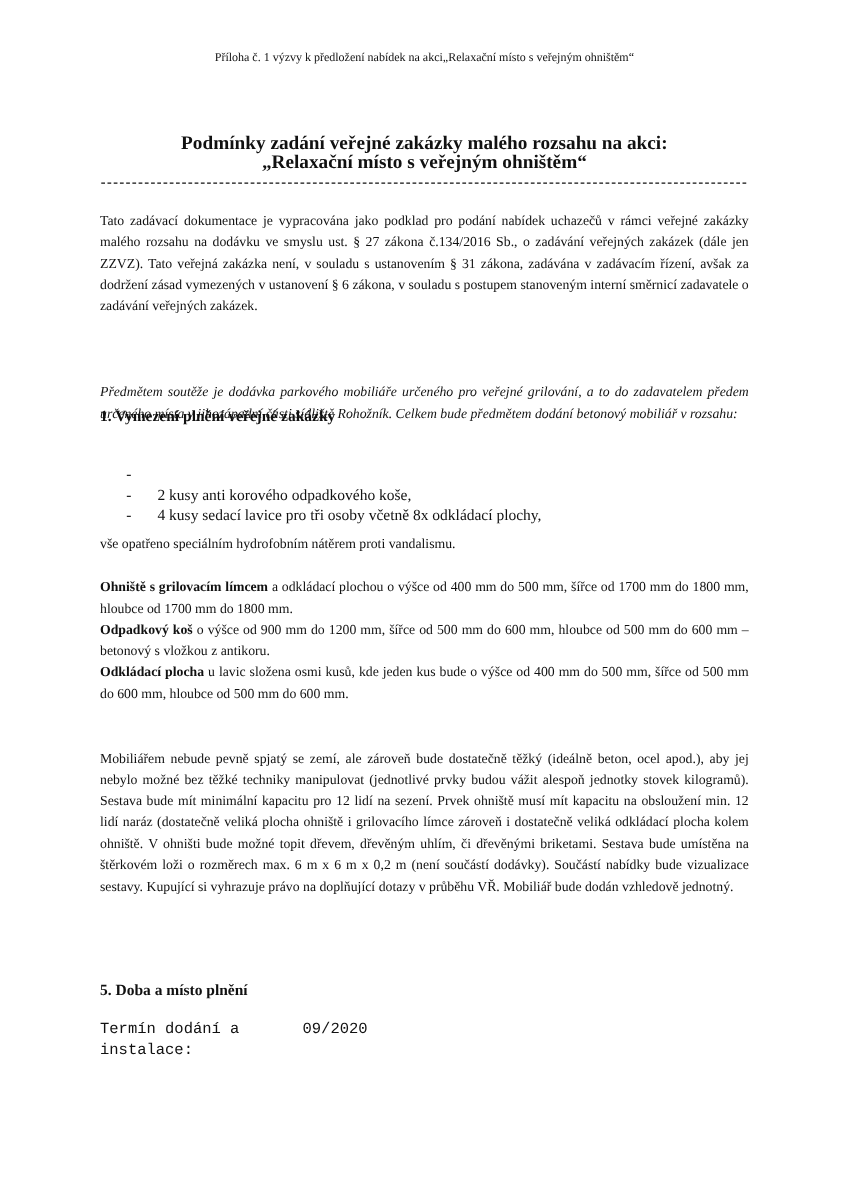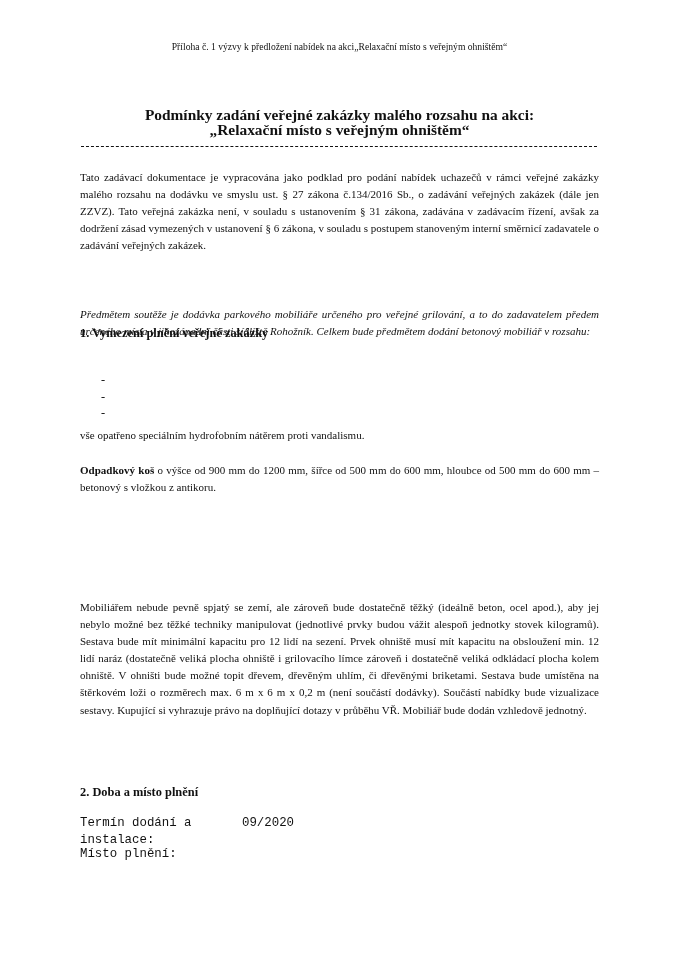--- a/index.html
+++ b/index.html
@@ -54,35 +54,38 @@
 <div class="head" style="top:282px;margin-top:43px;">1. Vymezení plnění veřejné zakázky</div>
 
 <div class="para" style="top:306px;font-style:italic;">Předmětem soutěže je dodávka parkového mobiliáře určeného pro veřejné grilování, a to do zadavatelem předem určeného místa v jihozápadní části sídliště Rohožník. Celkem bude předmětem dodání betonový mobiliář v rozsahu:</div>
 
 <div class="list" style="top:371px;">
   <div class="li">
     <span class="dash">-</span>
   </div>
   <div class="li">
     <span class="dash">-</span>
+    <span>2 kusy anti korového odpadkového koše,</span>
   </div>
   <div class="li">
     <span class="dash">-</span>
+    <span>4 kusy sedací lavice pro tři osoby včetně 8x odkládací plochy,</span>
   </div>
 </div>
 
 <div class="para" style="top:427px;">vše opatřeno speciálním hydrofobním nátěrem proti vandalismu.</div>
 
 <div class="para" style="top:462px;">
+  <div><b>Ohniště s grilovacím límcem</b><span> a odkládací plochou o výšce od 400 mm do 500 mm, šířce od 1700 mm do 1800 mm, hloubce od 1700 mm do 1800 mm.</span></div>
   <div><b>Odpadkový koš</b><span> o výšce od 900 mm do 1200 mm, šířce od 500 mm do 600 mm, hloubce od 500 mm do 600 mm – betonový s vložkou z antikoru.</span></div>
+  <div><b>Odkládací plocha</b><span> u lavic složena osmi kusů, kde jeden kus bude o výšce od 400 mm do 500 mm, šířce od 500 mm do 600 mm, hloubce od 500 mm do 600 mm.</span></div>
 </div>
 
 <div class="para" style="top:599px;">Mobiliářem nebude pevně spjatý se zemí, ale zároveň bude dostatečně těžký (ideálně beton, ocel apod.), aby jej nebylo možné bez těžké techniky manipulovat (jednotlivé prvky budou vážit alespoň jednotky stovek kilogramů). Sestava bude mít minimální kapacitu pro 12 lidí na sezení. Prvek ohniště musí mít kapacitu na obsloužení min. 12 lidí naráz (dostatečně veliká plocha ohniště i grilovacího límce zároveň i dostatečně veliká odkládací plocha kolem ohniště. V ohništi bude možné topit dřevem, dřevěným uhlím, či dřevěnými briketami. Sestava bude umístěna na štěrkovém loži o rozměrech max. 6 m x 6 m x 0,2 m (není součástí dodávky). Součástí nabídky bude vizualizace sestavy. Kupující si vyhrazuje právo na doplňující dotazy v průběhu VŘ. Mobiliář bude dodán vzhledově jednotný.</div>
 
-<div class="head" style="top:784px;">2. Doba a místo plnění</div>
+<div class="head" style="top:784px;">5. Doba a místo plnění</div>
 
 <div class="row" style="top:815px;">
   <span class="k">Termín dodání a instalace:</span>
   <span>09/2020</span>
 </div>
 <div class="row" style="top:846px;">
-  <span class="k">Místo plnění:</span>
 </div>
 
 </body></html>

